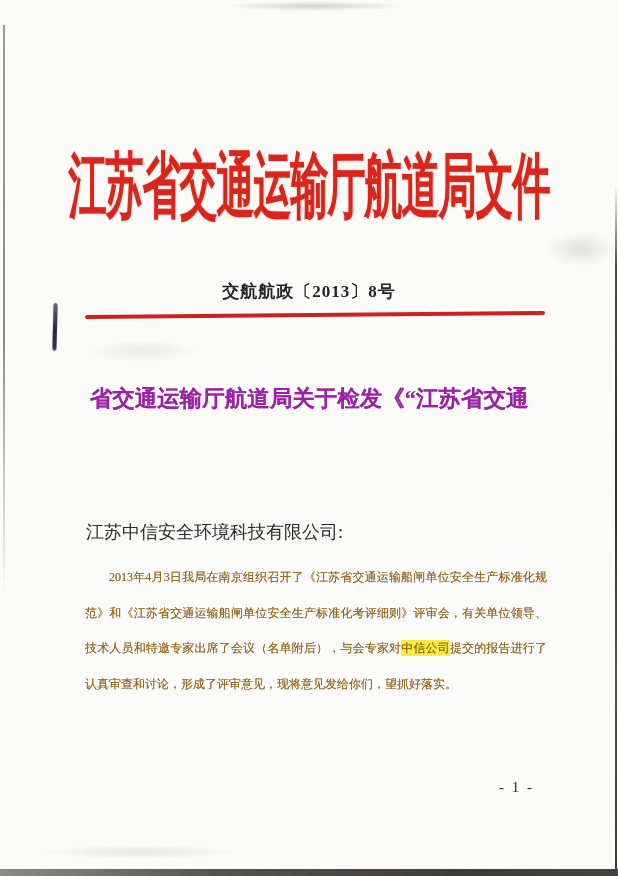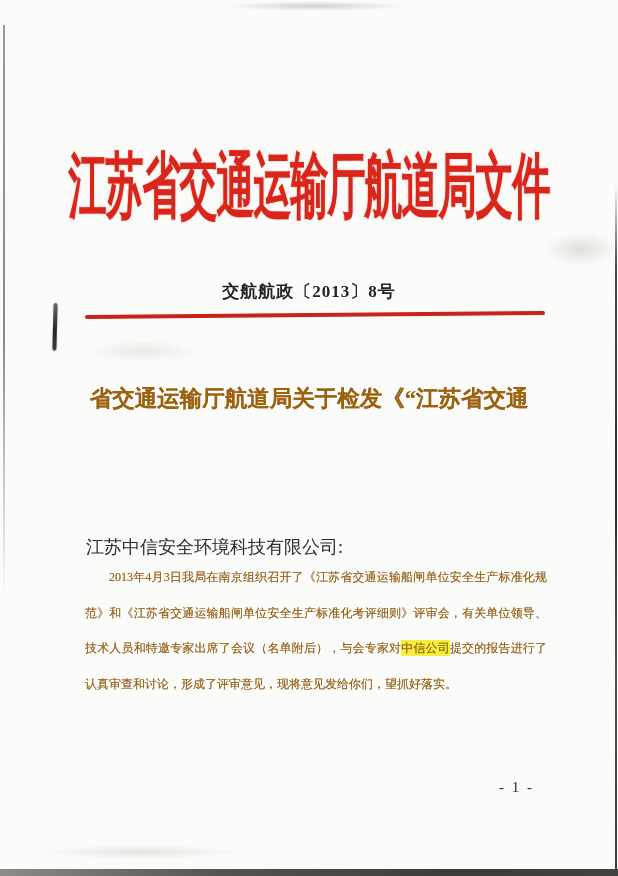--- a/index.html
+++ b/index.html
@@ -31,26 +31,26 @@
   }
   .pen-mark{
     position:absolute;left:53px;top:303px;width:3.5px;height:47px;
     background:linear-gradient(#6a6a72,#23232e 60%,#3e3e48);
     border-radius:2px;transform:rotate(1.5deg);
     box-shadow:0 1px 1px rgba(40,40,50,.7);
   }
   .doc-title{
     position:absolute;top:380px;left:30px;width:558px;
     text-align:center;font-weight:bold;font-size:22.5px;
-    line-height:38px;color:#a16207;
+    line-height:38px;color:#a21caf;
     text-shadow:0 0 .5px rgba(0,0,0,.5);
   }
   .salutation{
     position:absolute;top:520px;left:86px;width:470px;
-    font-size:18px;line-height:24px;color:#2d2d31;margin-top:15px;
+    font-size:18px;line-height:24px;color:#2d2d31;
   }
   .body-para{
     position:absolute;top:548px;left:85px;width:462px;
     font-size:12px;line-height:35.5px;text-align:justify;
     text-indent:2em;color:#a16207;
     text-shadow:0 0 .4px rgba(40,40,50,.45);
   }
   .hl{background:#f5ee3e;padding:1px 0;}
   .page-number{
     position:absolute;top:779px;left:0;width:534px;

